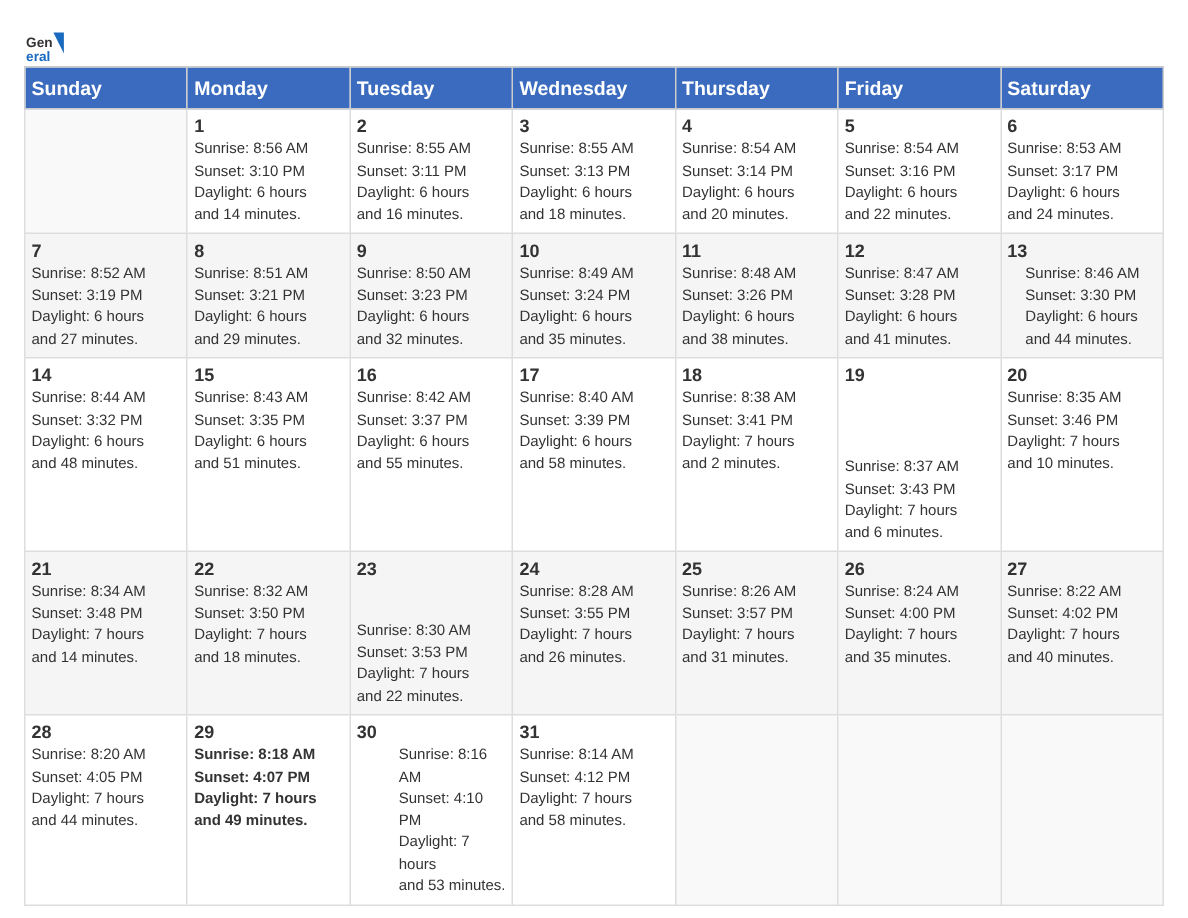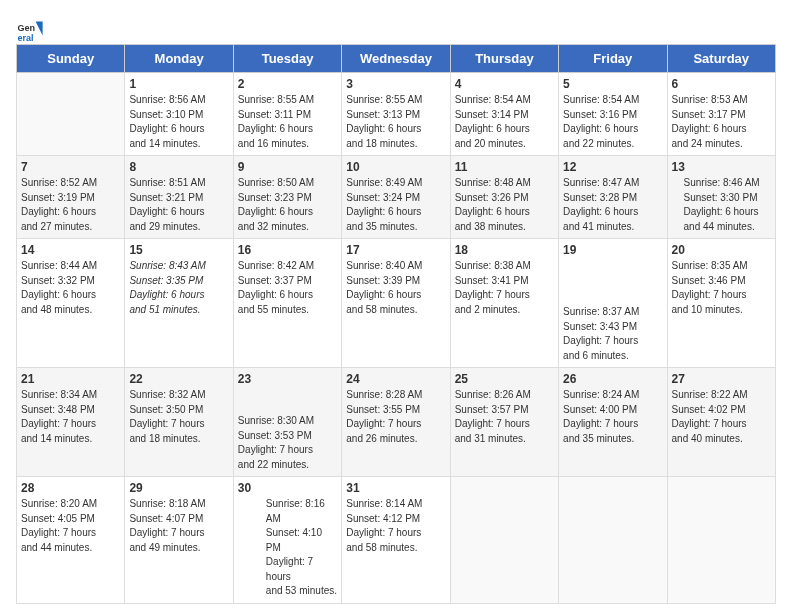--- a/index.html
+++ b/index.html
@@ -50,24 +50,24 @@
     table {
       width: 100%;
       border-collapse: collapse;
       table-layout: fixed;
     }
     thead tr {
       background-color: #3a6bbf;
       color: #fff;
     }
     thead th {
-      padding: 6px 16px;
+      padding: 6px 4px;
       font-size: 13px;
       font-weight: bold;
-      text-align: center;
+      text-align: left;
       border: 1px solid #ccc;
     }
     tbody tr {
       vertical-align: top;
     }
     tbody tr:nth-child(odd) {
       background-color: #fff;
     }
     tbody tr:nth-child(even) {
       background-color: #f5f5f5;
@@ -228,21 +228,21 @@
       <tr>
         <td>
           <span class="day-num">14</span>
           <div class="day-info" style="white-space: pre-line;">Sunrise: 8:44 AM
 Sunset: 3:32 PM
 Daylight: 6 hours
 and 48 minutes.</div>
         </td>
         <td>
           <span class="day-num">15</span>
-          <div class="day-info" style="white-space: pre-line; font-style: italic;">Sunrise: 8:43 AM
+          <div class="day-info" style="white-space: pre-line;">Sunrise: 8:43 AM
 Sunset: 3:35 PM
 Daylight: 6 hours
 and 51 minutes.</div>
         </td>
         <td>
           <span class="day-num">16</span>
           <div class="day-info" style="white-space: pre-line;">Sunrise: 8:42 AM
 Sunset: 3:37 PM
 Daylight: 6 hours
 and 55 minutes.</div>
@@ -330,21 +330,21 @@
       <tr>
         <td>
           <span class="day-num">28</span>
           <div class="day-info" style="white-space: pre-line;">Sunrise: 8:20 AM
 Sunset: 4:05 PM
 Daylight: 7 hours
 and 44 minutes.</div>
         </td>
         <td>
           <span class="day-num">29</span>
-          <div class="day-info" style="white-space: pre-line;">Sunrise: 8:18 AM
+          <div class="day-info" style="white-space: pre-line; font-weight: bold;">Sunrise: 8:18 AM
 Sunset: 4:07 PM
 Daylight: 7 hours
 and 49 minutes.</div>
         </td>
         <td>
           <span class="day-num">30</span>
           <div class="day-info" style="white-space: pre-line; margin-left: 28px;">Sunrise: 8:16 AM
 Sunset: 4:10 PM
 Daylight: 7 hours
 and 53 minutes.</div>

